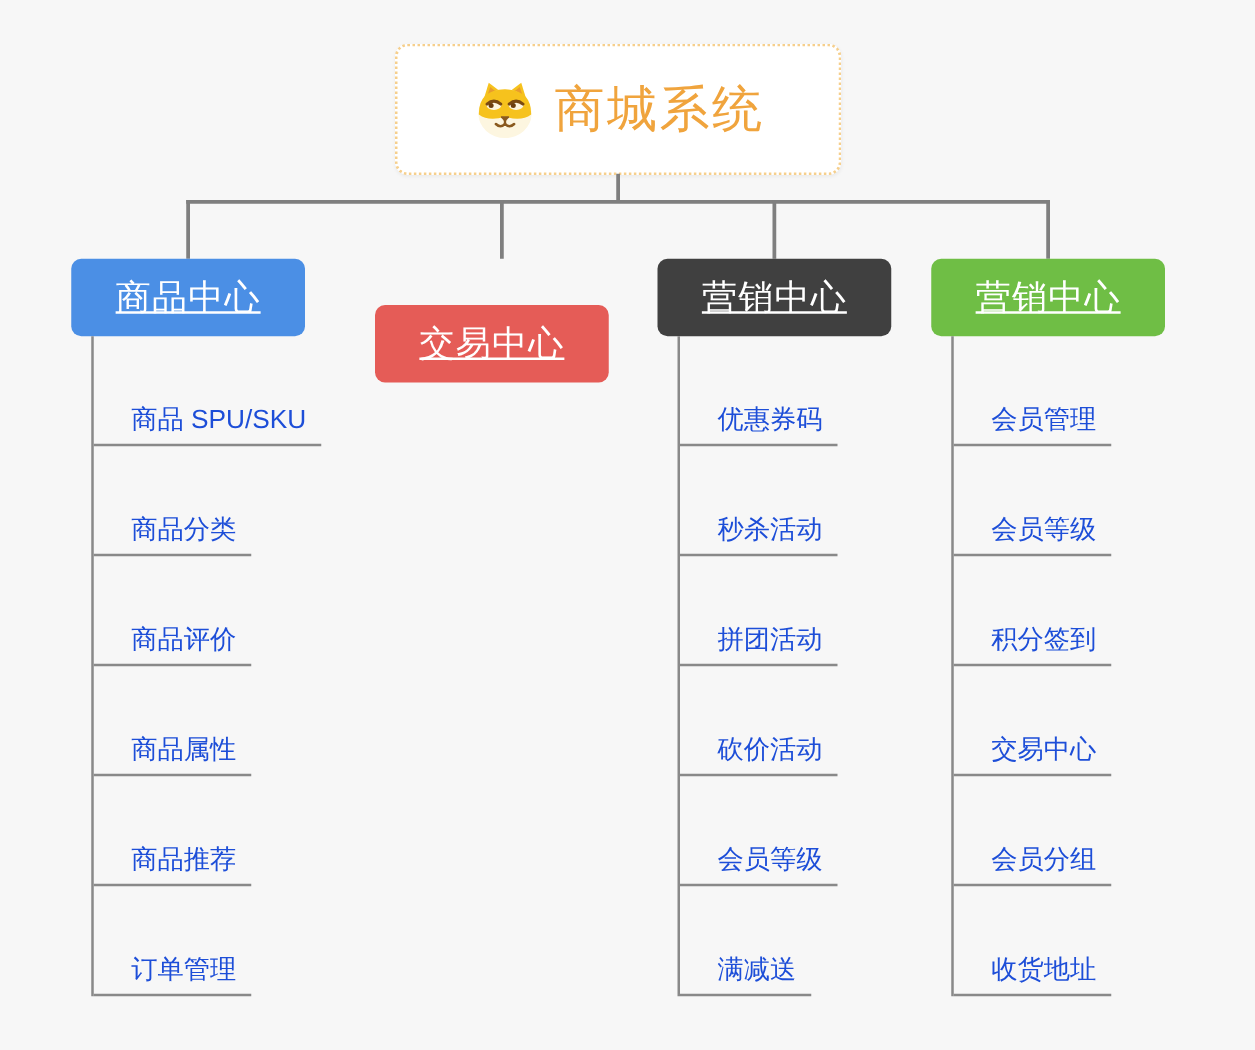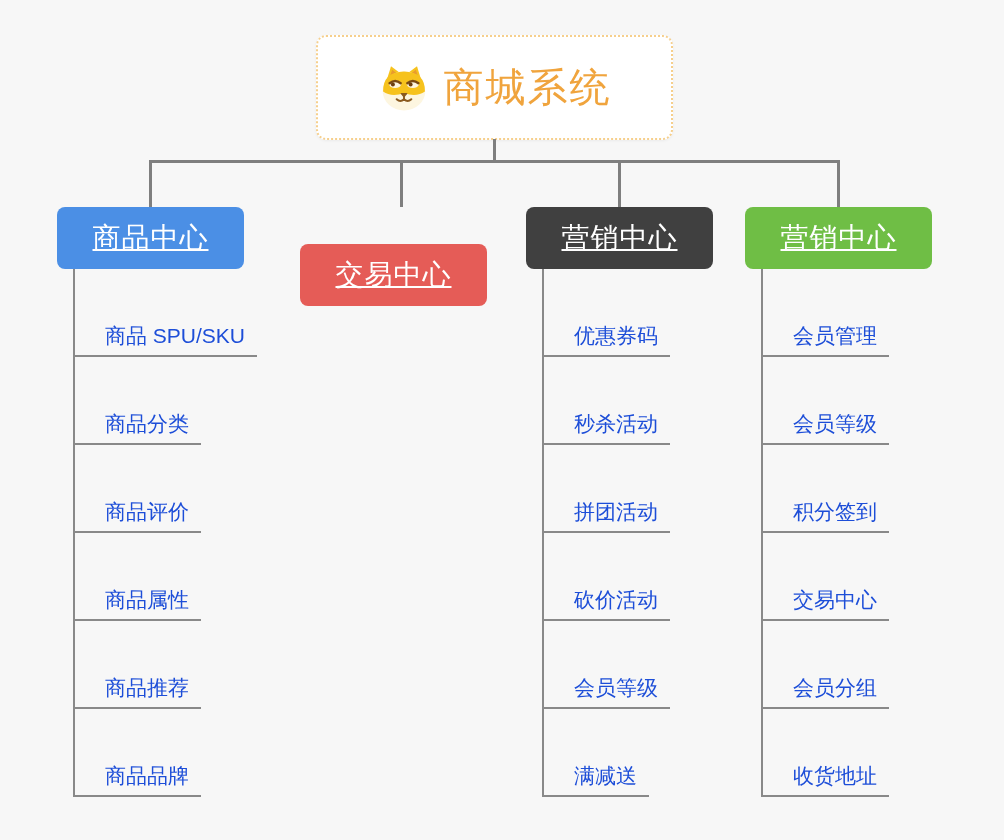--- a/index.html
+++ b/index.html
@@ -107,21 +107,21 @@
       <div class="leaf">
           <span class="leaf-label">商品评价</span>
         </div>
       <div class="leaf">
           <span class="leaf-label">商品属性</span>
         </div>
       <div class="leaf">
           <span class="leaf-label">商品推荐</span>
         </div>
       <div class="leaf">
-          <span class="leaf-label">商品品牌</span>
+          <span class="leaf-label">订单管理</span>
         </div>
     </div>
   </div>
 
   <div class="branch" style="left:300px;margin-top:37px;">
     <div class="branch-header" style="background: rgb(229, 92, 87);">
       <span>交易中心</span>
     </div>
   </div>
 

